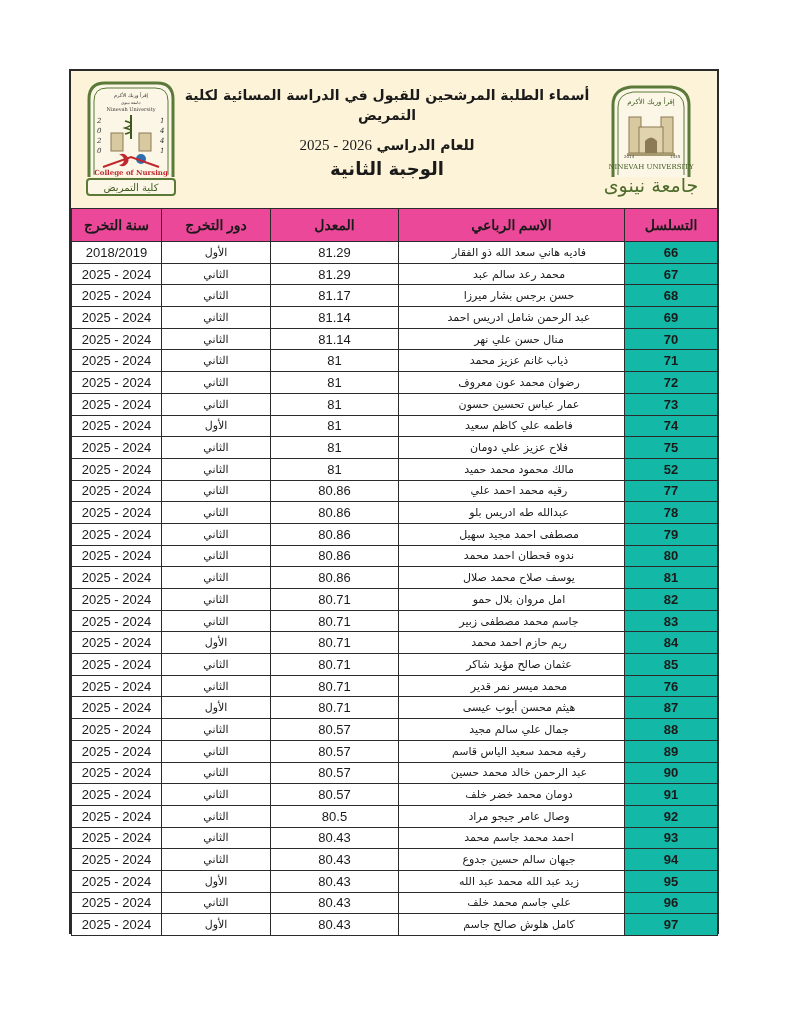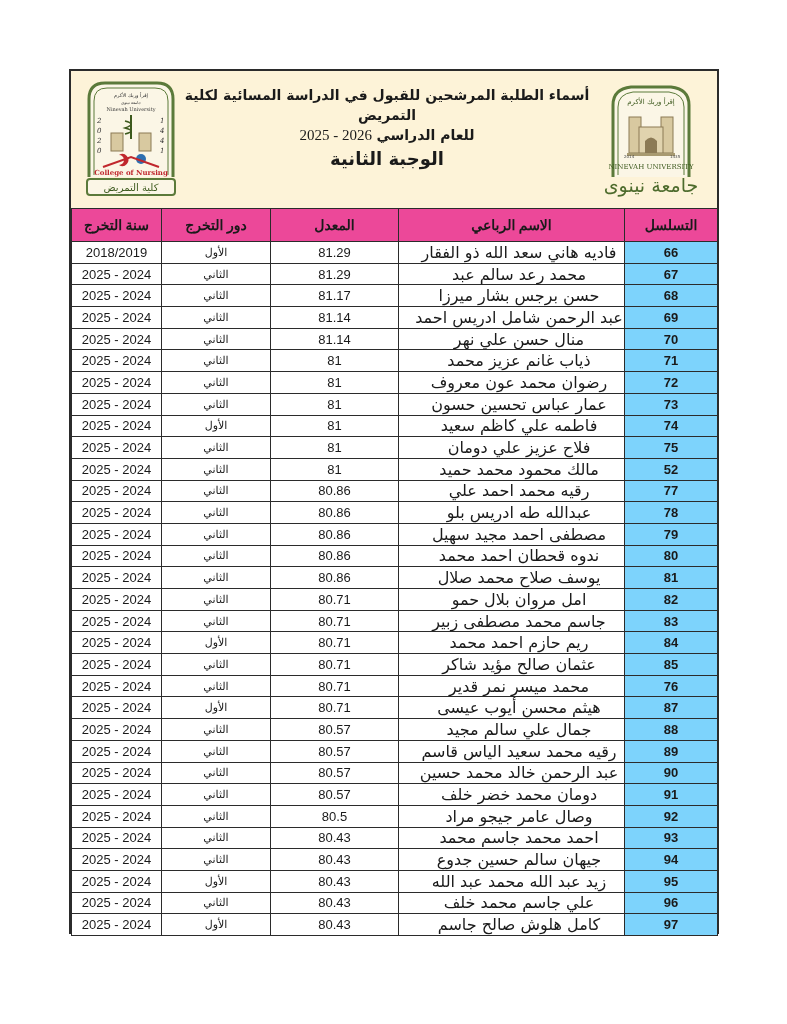--- a/index.html
+++ b/index.html
@@ -4,37 +4,37 @@
 <style>
   html, body { margin: 0; padding: 0; background: #ffffff; }
   body { width: 787px; height: 1024px; position: relative; overflow: hidden;
          font-family: "DejaVu Sans", sans-serif; color: #1a1a1a; }
   .sheet { position: absolute; left: 69px; top: 69px; width: 650px; height: 865px;
            border: 2px solid #2b2b2b; box-sizing: border-box; }
   .banner { position: absolute; left: 0; top: 0; width: 646px; height: 137px;
             background: #fdf3d8; border-bottom: 1.5px solid #2b2b2b; }
   .titles { position: absolute; left: 110px; right: 124px; top: 14px; text-align: center; direction: rtl; }
   .t1 { font-weight: bold; font-size: 14px; line-height: 20px; margin: 0; }
-  .t2 { font-size: 14px; line-height: 20px; margin-top: 0; }
+  .t2 { font-size: 14px; line-height: 20px; margin-top: 10px; }
   .t2 .lbl { font-weight: bold; }
   .t2 .yr { font-family: "Liberation Serif", serif; font-size: 15px; }
   .t3 { font-weight: bold; font-size: 18px; line-height: 20px; margin-top: 4px; }
 
   .logo-left { position: absolute; left: 10px; top: 6px; width: 100px; height: 122px; }
   .logo-right { position: absolute; right: 6px; top: 6px; width: 120px; height: 125px; }
 
   table.grid { position: absolute; left: 0; top: 137px; width: 646px; border-collapse: collapse;
                direction: rtl; table-layout: fixed; }
   table.grid th, table.grid td { border: 1px solid #2b2b2b; padding: 0; text-align: center;
                overflow: hidden; white-space: nowrap; }
   table.grid th { height: 32px; background: #ec4899; font-weight: bold; font-size: 14px;
                   font-family: Liberation Serif, serif; }
   table.grid td { height: 20.7px; font-size: 12.5px; font-family: "Liberation Sans", sans-serif; background: #fff; }
-  table.grid td.serial { background: #7dd3fc; font-weight: bold; font-size: 13px; }
-  table.grid td.name { font-family: "DejaVu Sans", sans-serif; font-size: 16px; padding-left: 15px; }
+  table.grid td.serial { background: #14b8a6; font-weight: bold; font-size: 13px; }
+  table.grid td.name { font-family: "DejaVu Sans", sans-serif; font-size: 11px; padding-left: 15px; }
   table.grid td.round { font-family: Liberation Sans, sans-serif; font-size: 11px; }
   table.grid td.gpa, table.grid td.year { font-size: 13px; }
   col.c-serial { width: 93px; }
   col.c-name { width: 226px; }
   col.c-gpa { width: 128px; }
   col.c-round { width: 109px; }
   col.c-year { width: 90px; }
 </style>
 </head>
 <body>

